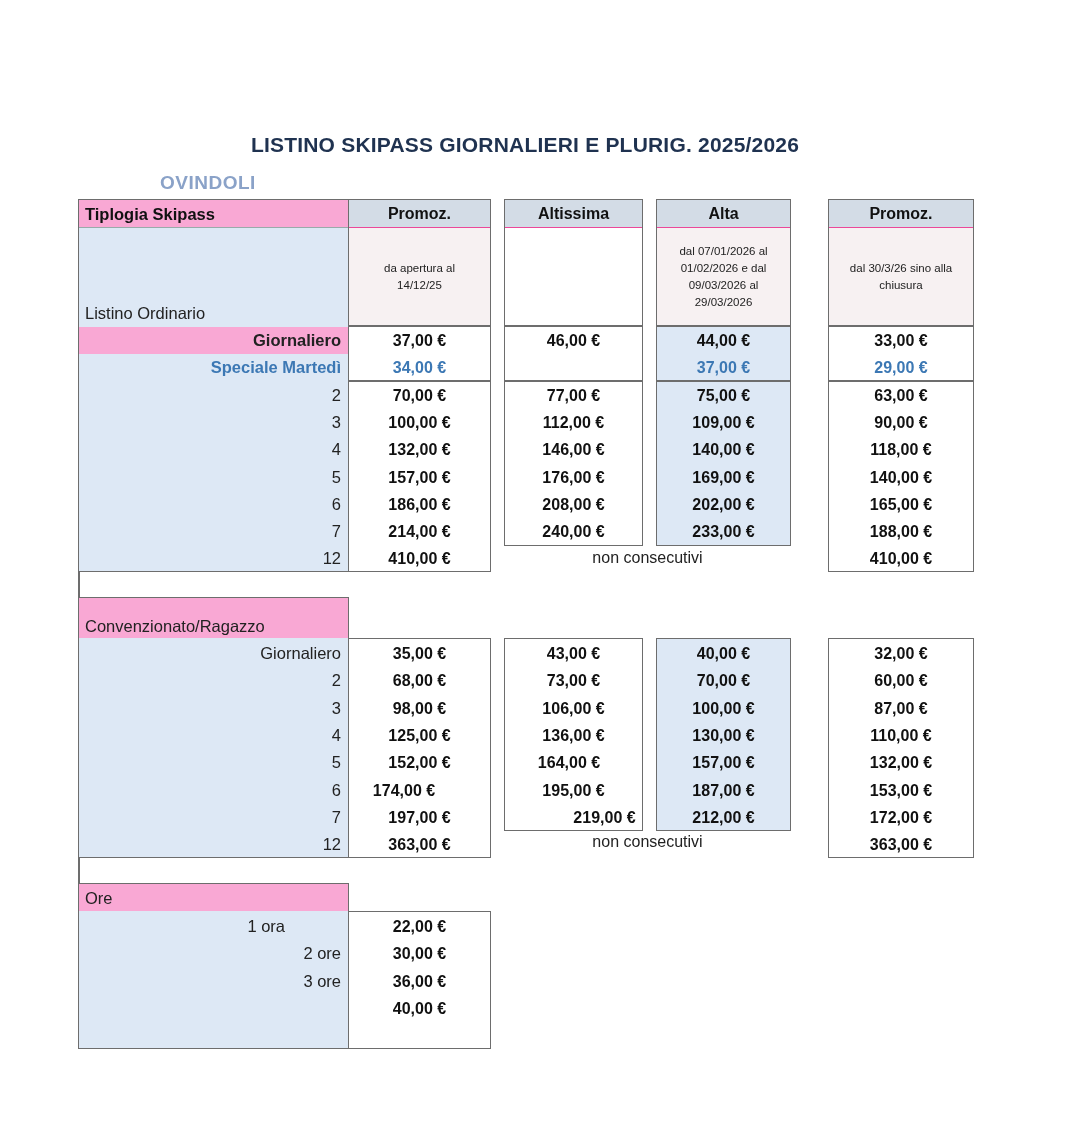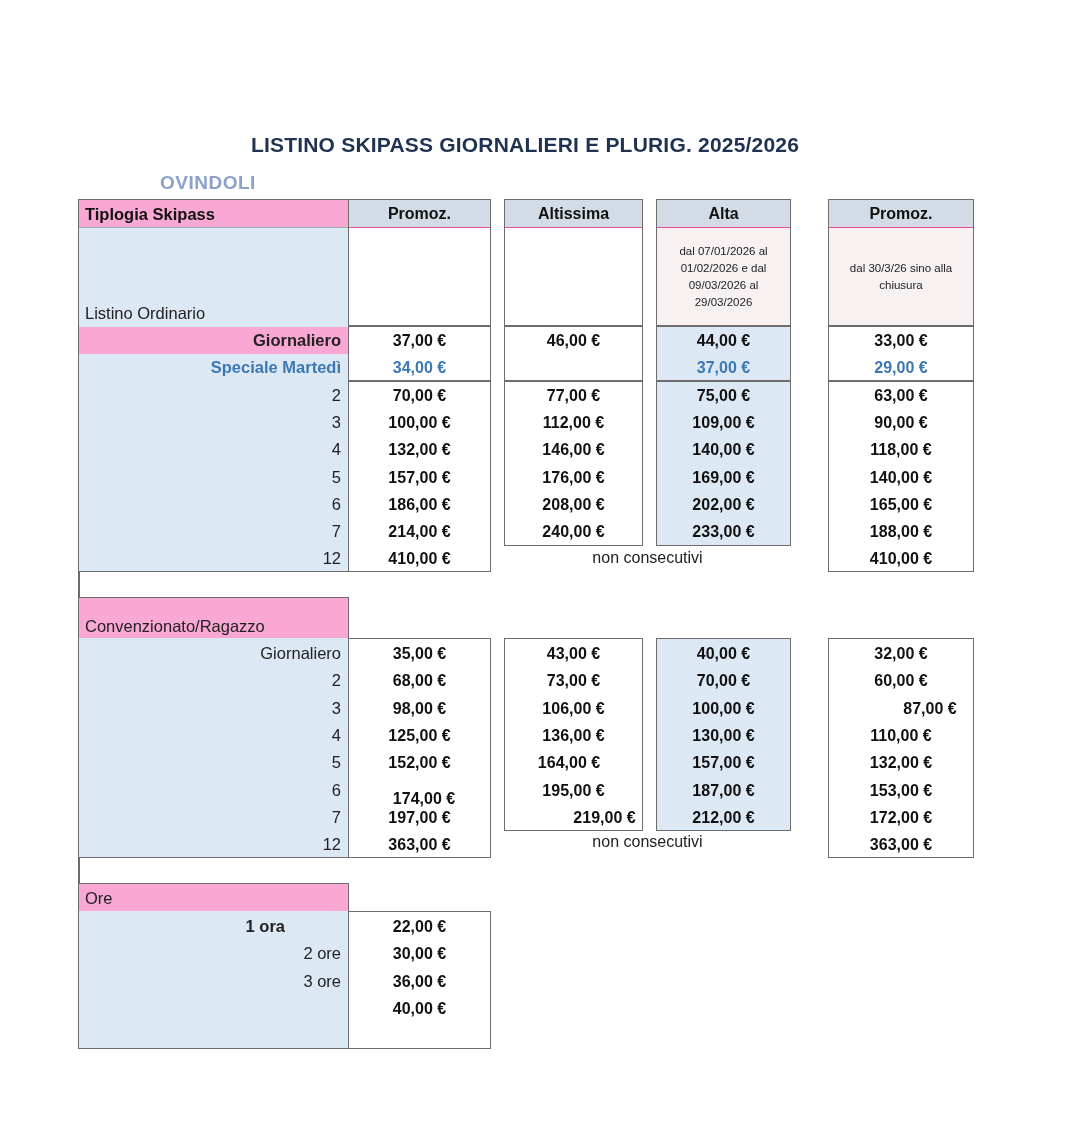--- a/index.html
+++ b/index.html
@@ -42,20 +42,21 @@
     <div class="row lab" style="top: 81.9px;">3</div>
     <div class="row lab" style="top: 109.2px;">4</div>
     <div class="row lab" style="top: 136.5px;">5</div>
     <div class="row lab" style="top: 163.8px;">6</div>
     <div class="row lab" style="top: 191.1px;">7</div>
     <div class="row lab" style="top: 218.4px;">12</div>
   </div>
 
 <div class="abs box" style="left:348px; top:199px; width:143px; height:373px;">
   <div class="hdr">Promoz.</div>
+  <div class="sub" style="height:98px; padding:0 14px;">da apertura al 14/12/25</div>
 </div>
 <div class="abs box" style="left:504px; top:199px; width:139px; height:347px;">
   <div class="hdr">Altissima</div>
 </div>
 <div class="abs box" style="left:656px; top:199px; width:135px; height:347px;">
   <div class="hdr">Alta</div>
   <div class="sub" style="height:98px; padding:0 10px;">dal 07/01/2026 al 01/02/2026 e dal 09/03/2026 al 29/03/2026</div>
   <div style="position:absolute; left:0; right:0; top:127px; bottom:0; background:#dde8f5;"></div>
 </div>
 <div class="abs box" style="left:828px; top:199px; width:146px; height:373px;">
@@ -135,48 +136,48 @@
     <div class="row " style="left: 504px; width: 139px; right: auto; top: 0px;">43,00 €</div>
     <div class="row " style="left: 656px; width: 135px; right: auto; top: 0px;">40,00 €</div>
     <div class="row " style="left: 828px; width: 146px; right: auto; top: 0px;">32,00 €</div>
     <div class="row " style="left: 348px; width: 143px; right: auto; top: 27.3px;">68,00 €</div>
     <div class="row " style="left: 504px; width: 139px; right: auto; top: 27.3px;">73,00 €</div>
     <div class="row " style="left: 656px; width: 135px; right: auto; top: 27.3px;">70,00 €</div>
     <div class="row " style="left: 828px; width: 146px; right: auto; top: 27.3px;">60,00 €</div>
     <div class="row " style="left: 348px; width: 143px; right: auto; top: 54.6px;">98,00 €</div>
     <div class="row " style="left: 504px; width: 139px; right: auto; top: 54.6px;">106,00 €</div>
     <div class="row " style="left: 656px; width: 135px; right: auto; top: 54.6px;">100,00 €</div>
-    <div class="row " style="left: 828px; width: 146px; right: auto; top: 54.6px; margin-left: 29px;">87,00 €</div>
+    <div class="row " style="left: 828px; width: 146px; right: auto; top: 54.6px;">87,00 €</div>
     <div class="row " style="left: 348px; width: 143px; right: auto; top: 81.9px;">125,00 €</div>
     <div class="row " style="left: 504px; width: 139px; right: auto; top: 81.9px;">136,00 €</div>
     <div class="row " style="left: 656px; width: 135px; right: auto; top: 81.9px;">130,00 €</div>
     <div class="row " style="left: 828px; width: 146px; right: auto; top: 81.9px;">110,00 €</div>
     <div class="row " style="left: 348px; width: 143px; right: auto; top: 109.2px;">152,00 €</div>
     <div class="row " style="left: 504px; width: 130px; right: auto; top: 109.2px;">164,00 €</div>
     <div class="row " style="left: 656px; width: 135px; right: auto; top: 109.2px;">157,00 €</div>
     <div class="row " style="left: 828px; width: 146px; right: auto; top: 109.2px;">132,00 €</div>
-    <div class="row " style="left: 348px; width: 152px; right: auto; top: 136.5px; margin-top: 8px;">174,00 €</div>
+    <div class="row " style="left: 328px; width: 152px; right: auto; top: 136.5px;">174,00 €</div>
     <div class="row " style="left: 504px; width: 139px; right: auto; top: 136.5px;">195,00 €</div>
     <div class="row " style="left: 656px; width: 135px; right: auto; top: 136.5px;">187,00 €</div>
     <div class="row " style="left: 828px; width: 146px; right: auto; top: 136.5px;">153,00 €</div>
     <div class="row " style="left: 348px; width: 143px; right: auto; top: 163.8px;">197,00 €</div>
     <div class="row " style="left: 504px; width: 160px; right: auto; top: 163.8px; padding-left: 41px;">219,00 €</div>
     <div class="row " style="left: 656px; width: 135px; right: auto; top: 163.8px;">212,00 €</div>
     <div class="row " style="left: 828px; width: 146px; right: auto; top: 163.8px;">172,00 €</div>
     <div class="row " style="left: 348px; width: 143px; right: auto; top: 191.1px;">363,00 €</div>
     <div class="row " style="left: 828px; width: 146px; right: auto; top: 191.1px;">363,00 €</div>
   </div>
 <div class="abs note" style="left:504px; top:833px; width:287px;">non consecutivi</div>
 
 <div class="abs lab-hdr" style="left:78px; top:883px; width:271px; height:29px; border:1.5px solid #6d6d6d; border-bottom:1px solid #6d6d6d;">
   <span style="position:absolute; left:6px; top:5px; font-size:16.5px; color:#222;">Ore</span>
 </div>
 <div class="abs lab-col" style="left:78px; top:911px; width:271px; height:138px; border:1.5px solid #6d6d6d; border-top:none;"></div>
 <div class="abs box" style="left:348px; top:911px; width:143px; height:138px;"></div>
 <div id="ore-rows" class="abs" style="left:0; top:913px; width:1080px; height:120px;">
-    <div class="row lab" style="left: 79px; width: 213px; right: auto; top: 0px; font-weight: bold;">1 ora</div>
+    <div class="row lab" style="left: 79px; width: 213px; right: auto; top: 0px;">1 ora</div>
     <div class="row " style="left: 348px; width: 143px; right: auto; top: 0px;">22,00 €</div>
     <div class="row lab" style="left: 79px; width: 269px; right: auto; top: 27.3px;">2 ore</div>
     <div class="row " style="left: 348px; width: 143px; right: auto; top: 27.3px;">30,00 €</div>
     <div class="row lab" style="left: 79px; width: 269px; right: auto; top: 54.6px;">3 ore</div>
     <div class="row " style="left: 348px; width: 143px; right: auto; top: 54.6px;">36,00 €</div>
     <div class="row " style="left: 348px; width: 143px; right: auto; top: 81.9px;">40,00 €</div>
   </div>
 
 </body></html>

